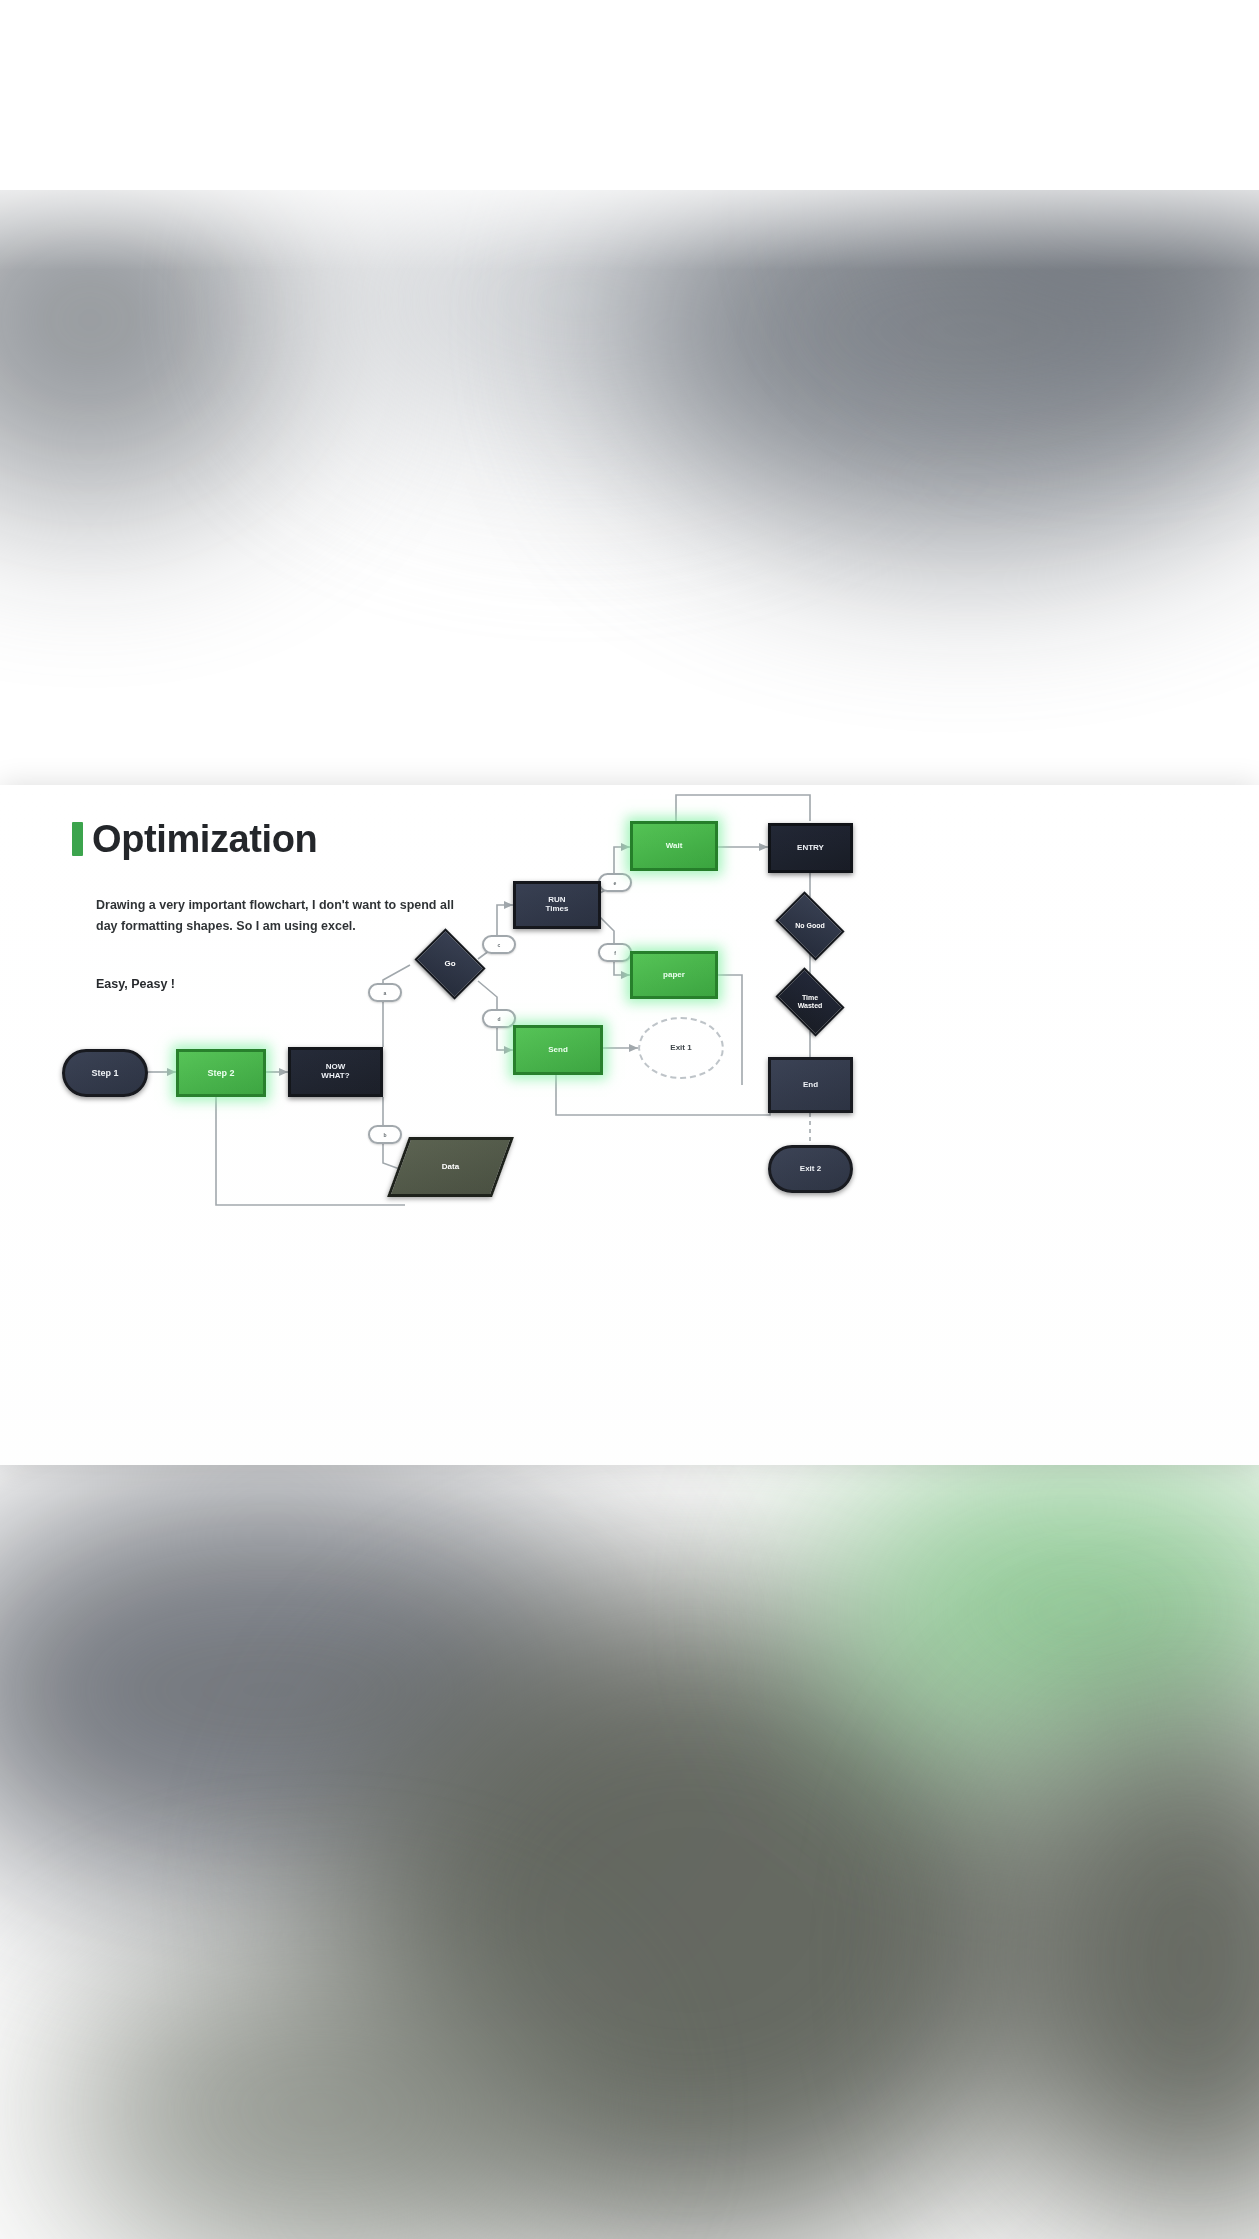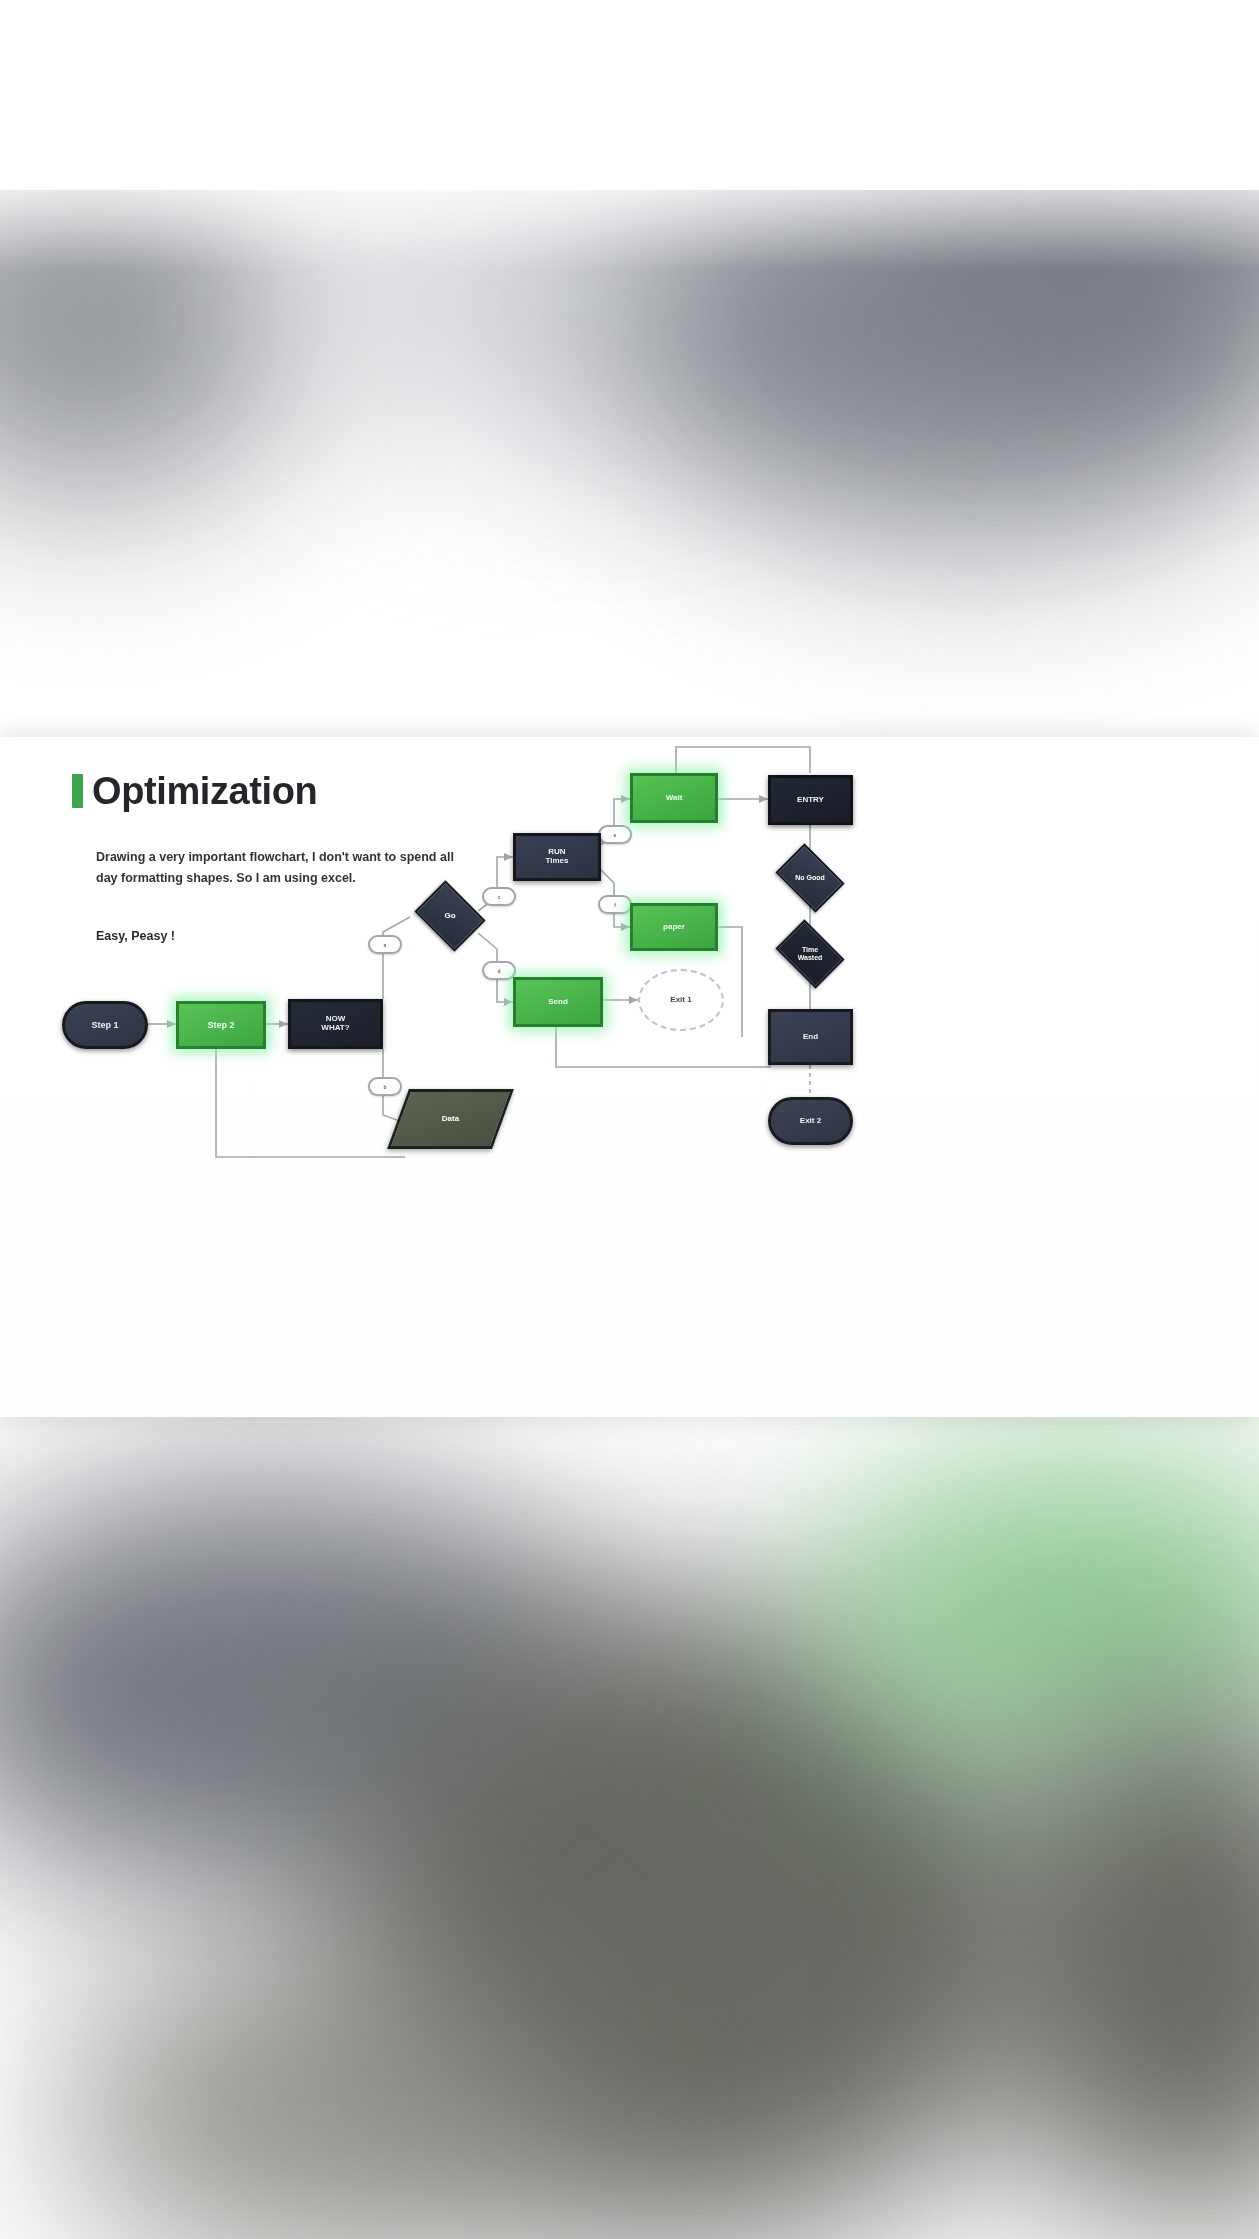--- a/index.html
+++ b/index.html
@@ -16,21 +16,21 @@
   .b5{left:-80px;top:1480px;width:700px;height:420px;background:#6e7279;opacity:.95;}
   .b6{left:330px;top:1600px;width:720px;height:640px;background:#5d6159;opacity:.95;}
   .b7{left:820px;top:1450px;width:520px;height:320px;background:#86c58c;opacity:.9;}
   .b8{left:980px;top:1700px;width:420px;height:520px;background:#4d5148;opacity:.85;}
   .b9{left:60px;top:1950px;width:520px;height:320px;background:#7d8279;opacity:.8;}
   .topfade{position:absolute;left:0;top:0;width:100%;height:190px;background:#fff;}
   .bandfade{position:absolute;left:0;top:150px;width:100%;height:120px;
             background:linear-gradient(#ffffff,rgba(255,255,255,0));}
 
   
-  #slide{position:absolute;left:0;top:737px;width:1259px;height:680px;
+  #slide{position:absolute;left:0;top:785px;width:1259px;height:680px;
          background:#ffffff;box-shadow:0 0 28px rgba(0,0,0,.14);}
   #slide:after{content:"";position:absolute;inset:0;pointer-events:none;
          background:linear-gradient(180deg,rgba(255,255,255,.06),rgba(245,247,246,.10));}
 
   
   #heading{position:absolute;left:72px;top:35px;display:flex;align-items:center;gap:9px;}
   .accent-bar{width:11px;height:34px;background:#2f9e41;border-radius:1px;}
   #title-text{font-size:38px;font-weight:700;color:#15181c;letter-spacing:-.4px;
               line-height:1;}
   #body-copy{position:absolute;left:96px;top:110px;width:380px;font-size:12.5px;

